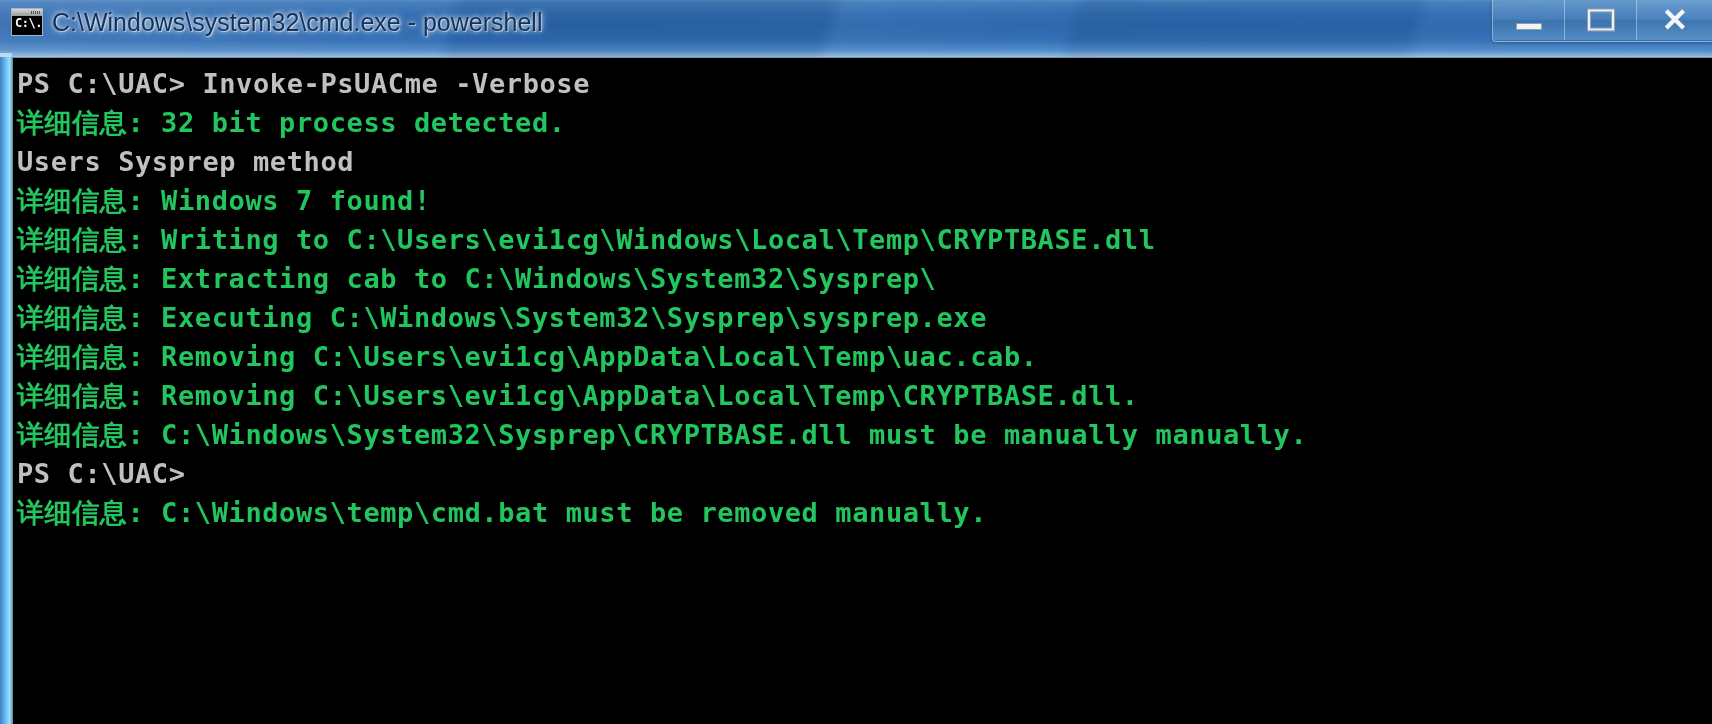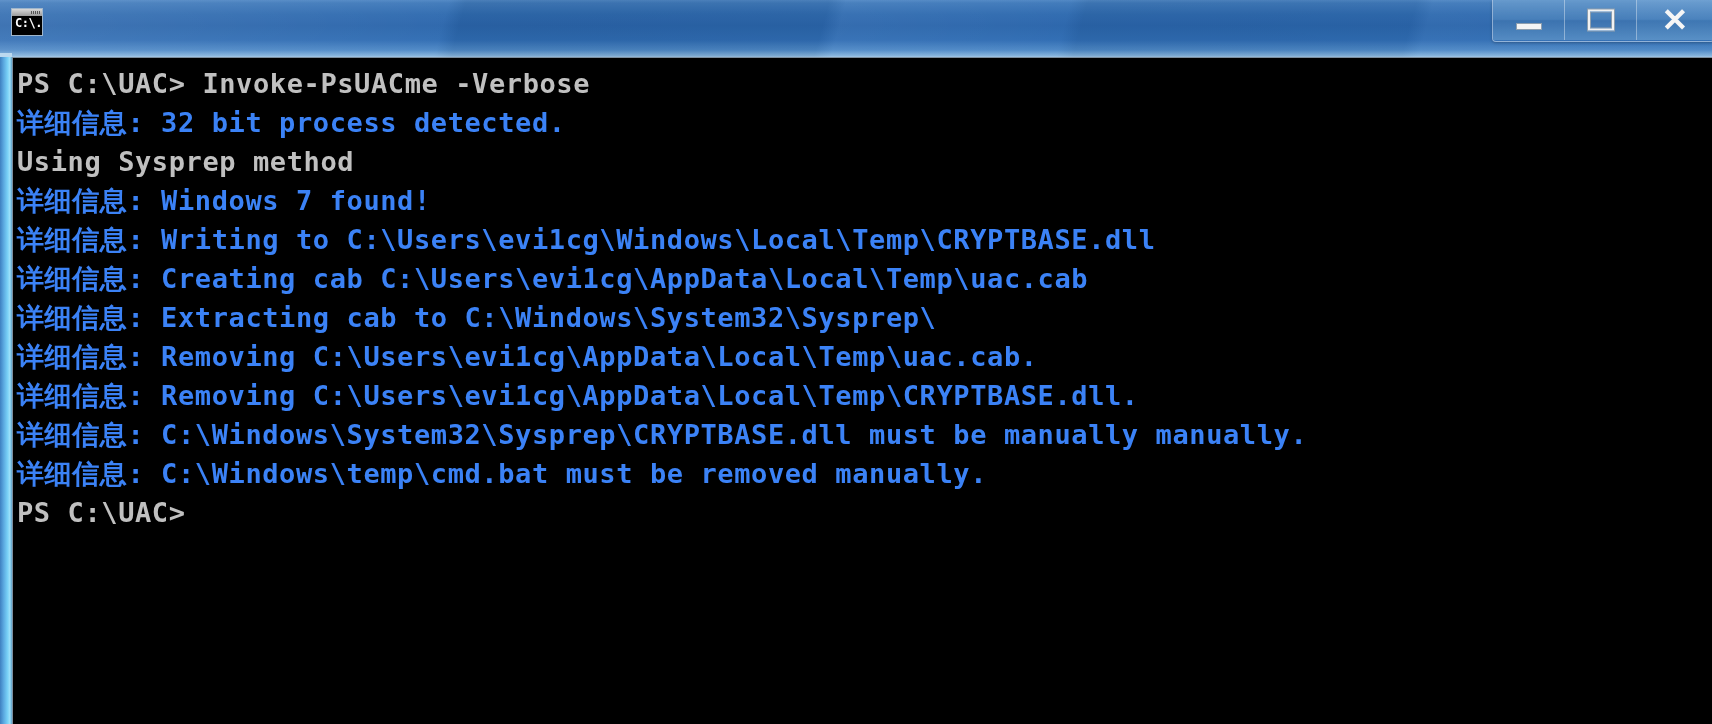--- a/index.html
+++ b/index.html
@@ -218,21 +218,21 @@
     font-family: "DejaVu Sans Mono", "Liberation Mono", monospace;
     font-size: 27px;
     line-height: 39px;
     height: 39px;
     white-space: pre;
     letter-spacing: 0.6px;
     font-weight: bold;
     -webkit-font-smoothing: none;
   }
   .con-line.white { color: #c0c0c0; }
-  .con-line.yellow { color: #3b82f6; }
+  .con-line.yellow { color: #22c55e; }
 
   
   #left-glass {
     position: absolute;
     left: 0;
     top: 57px;
     width: 12px;
     height: 667px;
     background: linear-gradient(to right,
       #3e80c0 0%,
@@ -257,20 +257,21 @@
 
   <div id="titlebar-gloss"></div>
 
   <div id="titlebar">
 
     <div id="app-icon">
       <div class="icon-topbar"></div>
       <div class="icon-prompt">C:\.</div>
     </div>
 
+    <div id="title-text">C:\Windows\system32\cmd.exe - powershell</div>
 
     <div id="caption-buttons">
       <div class="cap-btn" id="btn-min">
         <span class="glyph-min"></span>
       </div>
       <div class="cap-btn" id="btn-max">
         <span class="glyph-max"></span>
       </div>
       <div class="cap-btn" id="btn-close">
         <span class="glyph-close">✕</span>
@@ -278,26 +279,26 @@
     </div>
   </div>
 
   <div id="left-glass-top"></div>
   <div id="left-glass"></div>
 
   <div id="console-outer">
     <div id="console-screen">
         <div class="con-line white">PS C:\UAC&gt; Invoke-PsUACme -Verbose</div>
         <div class="con-line yellow">详细信息: 32 bit process detected.</div>
-        <div class="con-line white">Using Sysprep method</div>
+        <div class="con-line white">Users Sysprep method</div>
         <div class="con-line yellow">详细信息: Windows 7 found!</div>
         <div class="con-line yellow">详细信息: Writing to C:\Users\evi1cg\Windows\Local\Temp\CRYPTBASE.dll</div>
-        <div class="con-line yellow">详细信息: Creating cab C:\Users\evi1cg\AppData\Local\Temp\uac.cab</div>
         <div class="con-line yellow">详细信息: Extracting cab to C:\Windows\System32\Sysprep\</div>
+        <div class="con-line yellow">详细信息: Executing C:\Windows\System32\Sysprep\sysprep.exe</div>
         <div class="con-line yellow">详细信息: Removing C:\Users\evi1cg\AppData\Local\Temp\uac.cab.</div>
         <div class="con-line yellow">详细信息: Removing C:\Users\evi1cg\AppData\Local\Temp\CRYPTBASE.dll.</div>
         <div class="con-line yellow">详细信息: C:\Windows\System32\Sysprep\CRYPTBASE.dll must be manually manually.</div>
+        <div class="con-line white">PS C:\UAC&gt;</div>
         <div class="con-line yellow">详细信息: C:\Windows\temp\cmd.bat must be removed manually.</div>
-        <div class="con-line white">PS C:\UAC&gt;</div>
       </div>
   </div>
 
 </div>
 
 </body></html>

